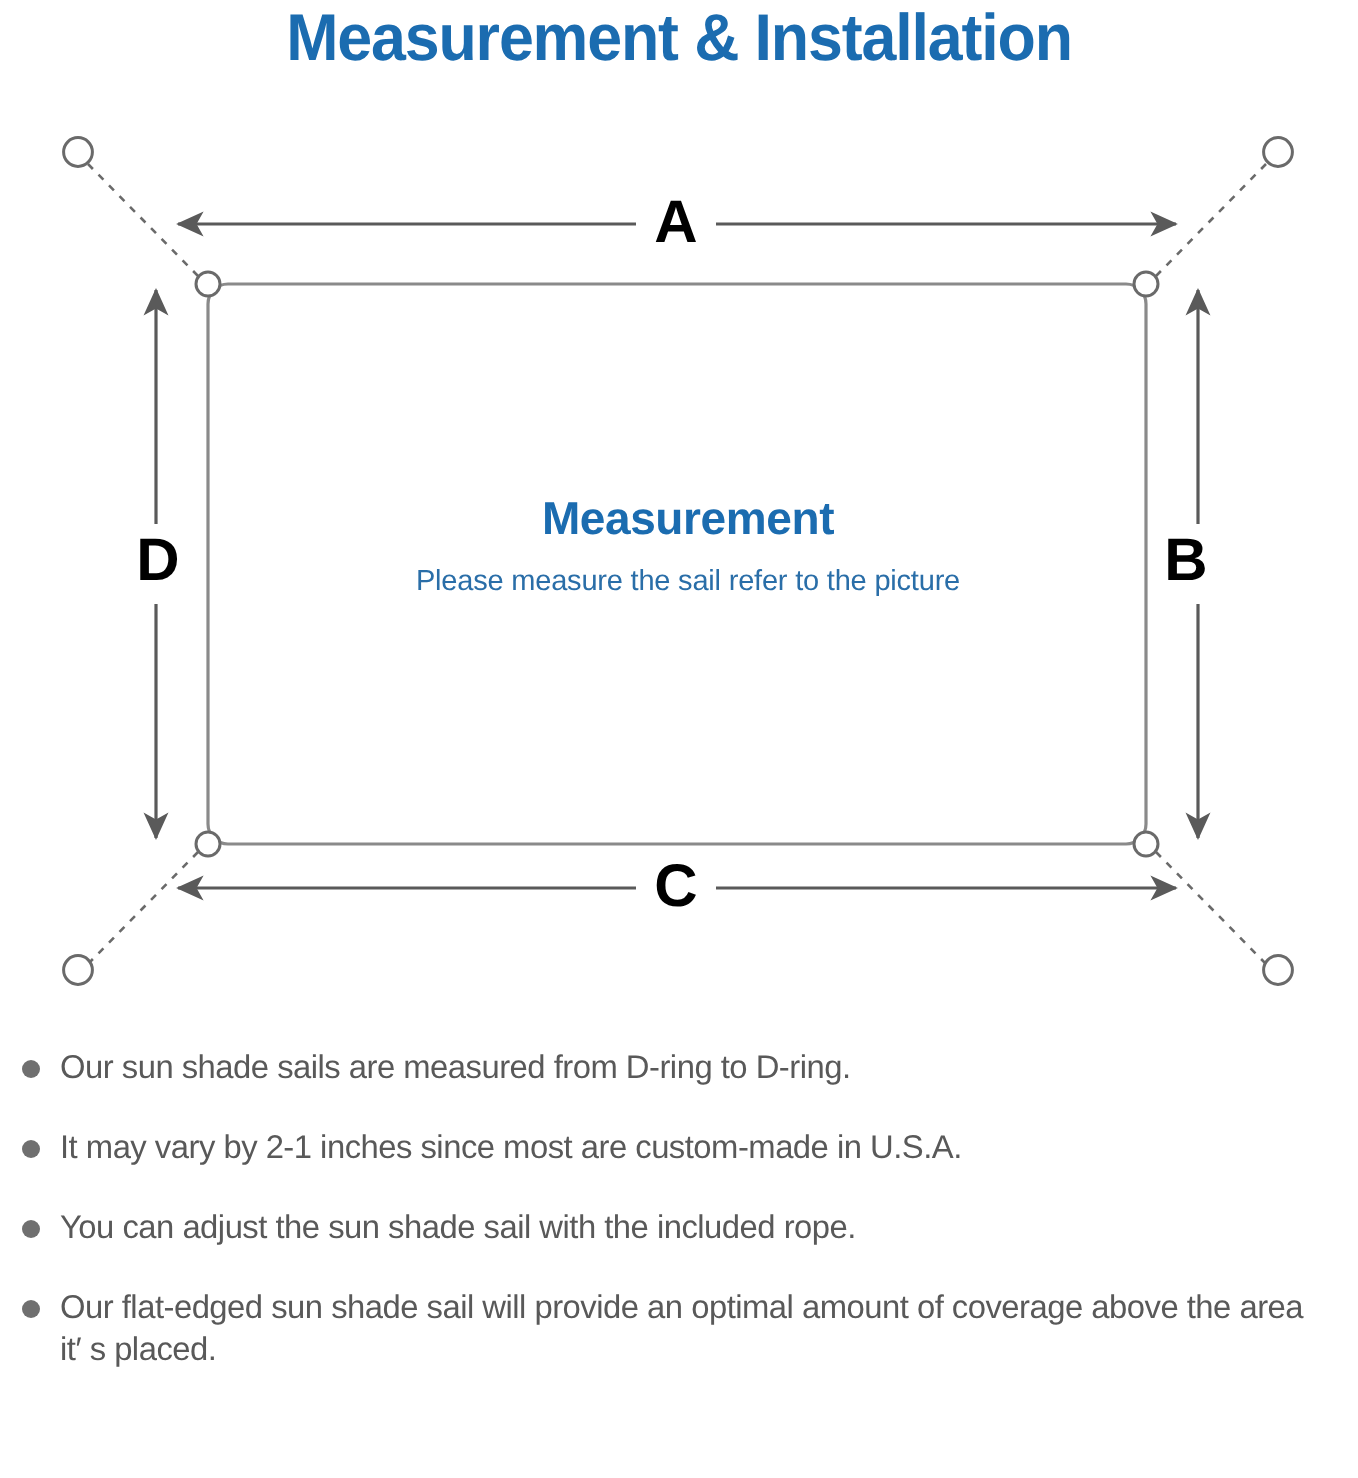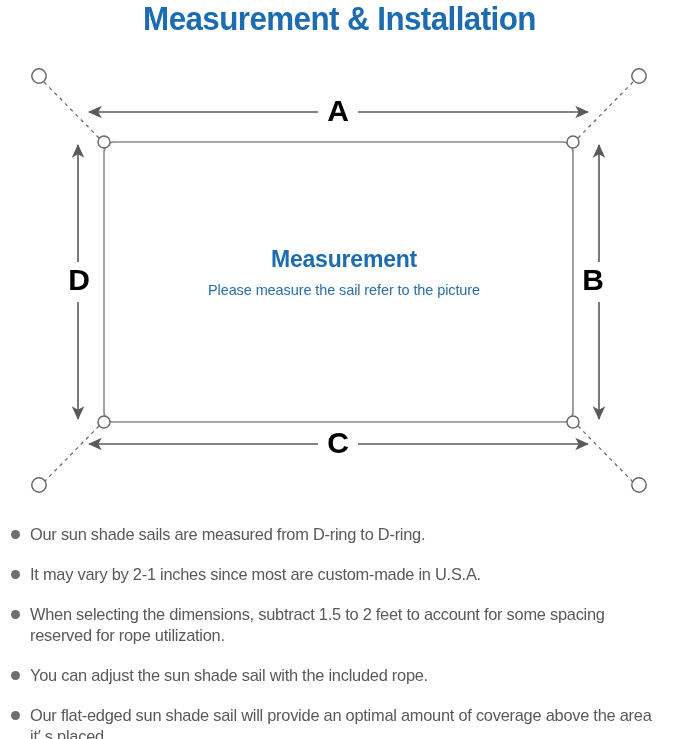--- a/index.html
+++ b/index.html
@@ -177,24 +177,20 @@
     <div class="note-row">
       <span class="bullet"></span>
       <span class="note-text">Our sun shade sails are measured from D-ring to D-ring.</span>
     </div>
     <div class="note-row">
       <span class="bullet"></span>
       <span class="note-text">It may vary by 2-1 inches since most are custom-made in U.S.A.</span>
     </div>
     <div class="note-row">
       <span class="bullet"></span>
-      <span class="note-text">When selecting the dimensions, subtract 1.5 to 2 feet to account for some spacing reserved for rope utilization.</span>
-    </div>
-    <div class="note-row">
-      <span class="bullet"></span>
       <span class="note-text">You can adjust the sun shade sail with the included rope.</span>
     </div>
     <div class="note-row">
       <span class="bullet"></span>
       <span class="note-text">Our flat-edged sun shade sail will provide an optimal amount of coverage above the area it′ s placed.</span>
     </div>
   </div>
 
 </div>
 

